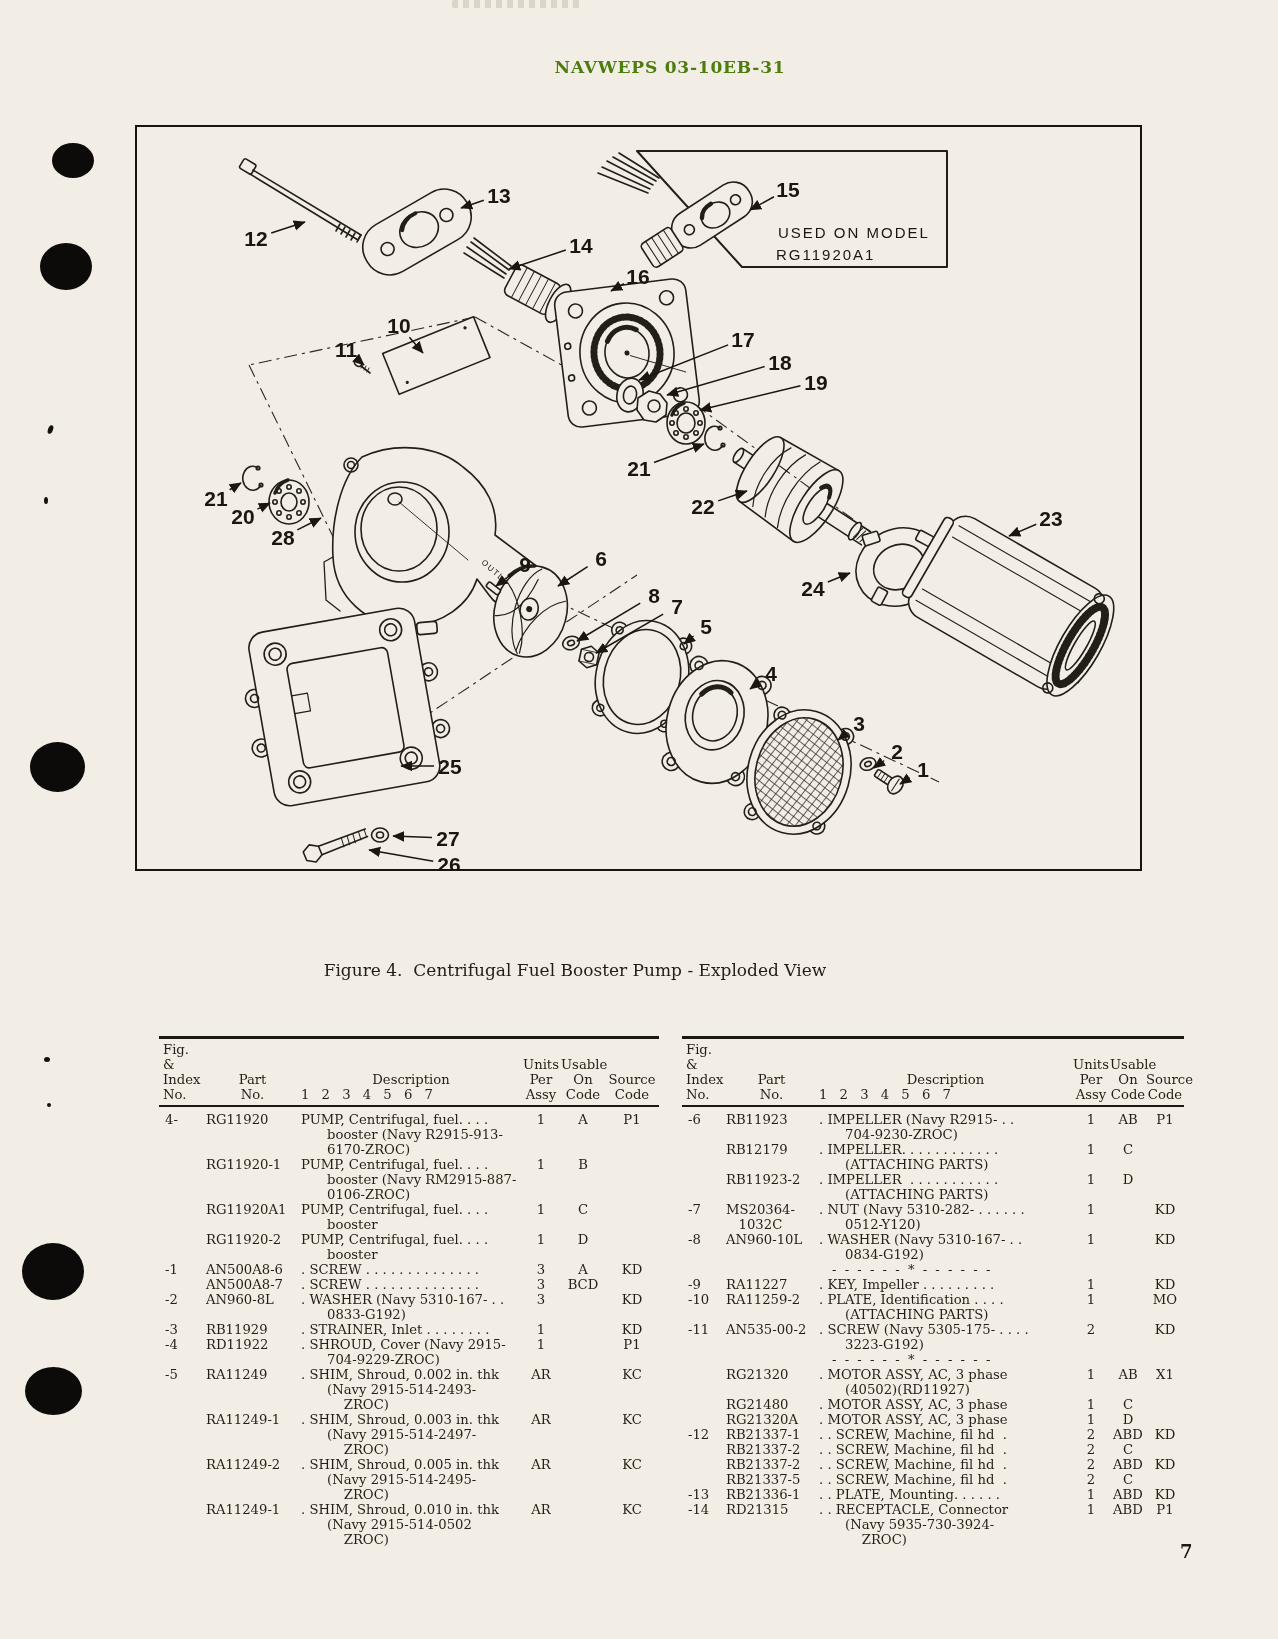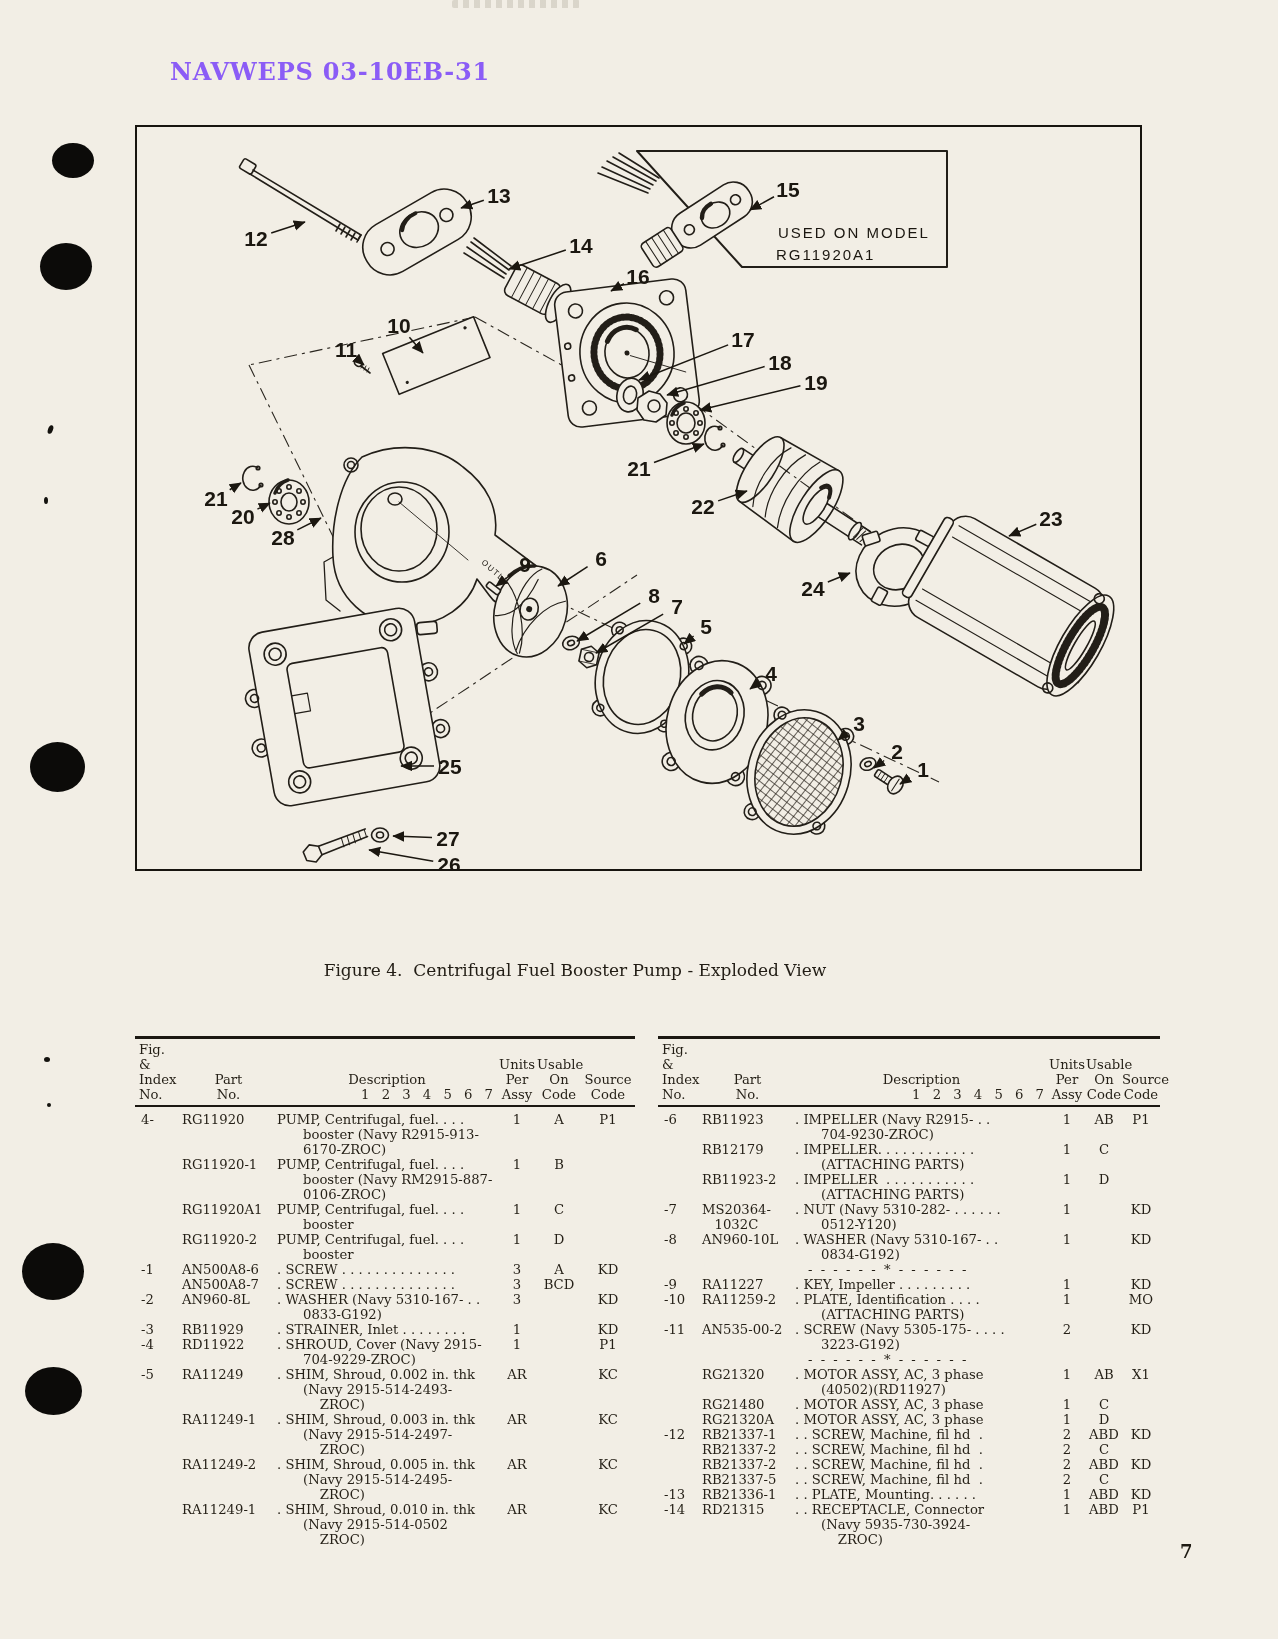--- a/index.html
+++ b/index.html
@@ -3,47 +3,47 @@
 <meta charset="utf-8">
 <style>
   html,body{margin:0;padding:0;}
   body{
     width:1278px;height:1639px;position:relative;overflow:hidden;
     background:#f2eee5;
     font-family:"DejaVu Serif","Liberation Serif",serif;
     color:#241f17;
   }
   .doc-header{
-    position:absolute;top:57px;left:170px;width:1000px;
-    font-size:24px;font-weight:bold;letter-spacing:0.8px;color:#8b5cf6;
+    position:absolute;top:57px;left:170px;width:1000px;text-align:center;
+    font-size:17px;font-weight:bold;letter-spacing:0.8px;color:#4d7c0f;
   }
   .figure-box{
     position:absolute;left:135px;top:125px;width:1003px;height:742px;
     border:2.5px solid #17140f;box-sizing:content-box;overflow:hidden;
   }
   .figure-box svg{position:absolute;left:0;top:0;width:1003px;height:742px;}
   .caption{
     position:absolute;top:960px;left:135px;width:880px;text-align:center;
     font-size:17px;color:#221d15;white-space:pre;
   }
   .page-number{
     position:absolute;top:1541px;left:1180px;width:30px;
     font-size:18px;font-weight:bold;color:#1e1a13;
   }
   
-  .ptable{position:absolute;top:1036px;border-top:3px solid #1c1812;font-size:13.2px;line-height:15px;color:#241f16;}
+  .ptable{position:absolute;top:1036px;border-top:3px solid #1c1812;font-size:13.2px;line-height:15px;color:#241f16;margin-left:24px;}
   .pt-left{left:135px;width:500px;}
   .pt-right{left:658px;width:502px;}
   .thead{display:grid;border-bottom:2.2px solid #1c1812;padding:3px 0 3px 0;}
   .pt-left .thead,.pt-left .trow{grid-template-columns:45px 97px 220px 40px 44px 54px;}
   .pt-right .thead,.pt-right .trow{grid-template-columns:42px 95px 253px 38px 36px 38px;}
   .hc{display:flex;flex-direction:column;justify-content:flex-end;text-align:center;}
   .hc0{text-align:left;padding-left:4px;}
   .hc2 .hl0{text-align:center;}
-  .hc2 .hl1{text-align:right;letter-spacing:4px;white-space:pre;}
+  .hc2 .hl1{text-align:left;letter-spacing:4px;white-space:pre;}
   .tbody{padding-top:5px;}
   .trow{display:grid;}
   .tc{white-space:pre;}
   .tc0{padding-left:6px;}
   .tc1{padding-left:2px;white-space:pre;}
   .tc3,.tc4,.tc5{text-align:center;white-space:normal;}
   .dl{white-space:pre;}
   .dc{padding-left:26px;}
   .sep{padding-left:150px;letter-spacing:2px;}
   

